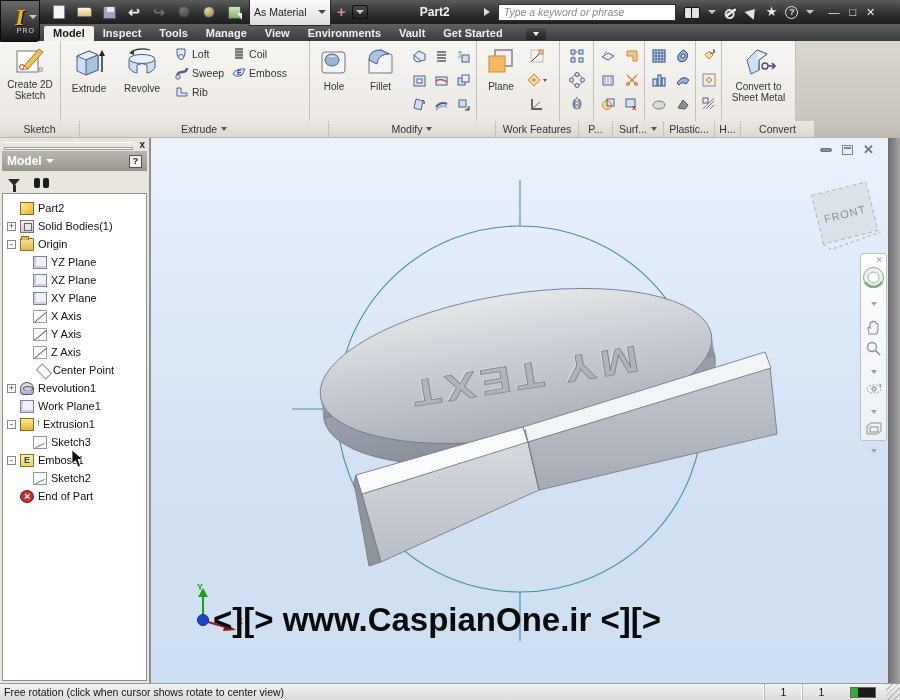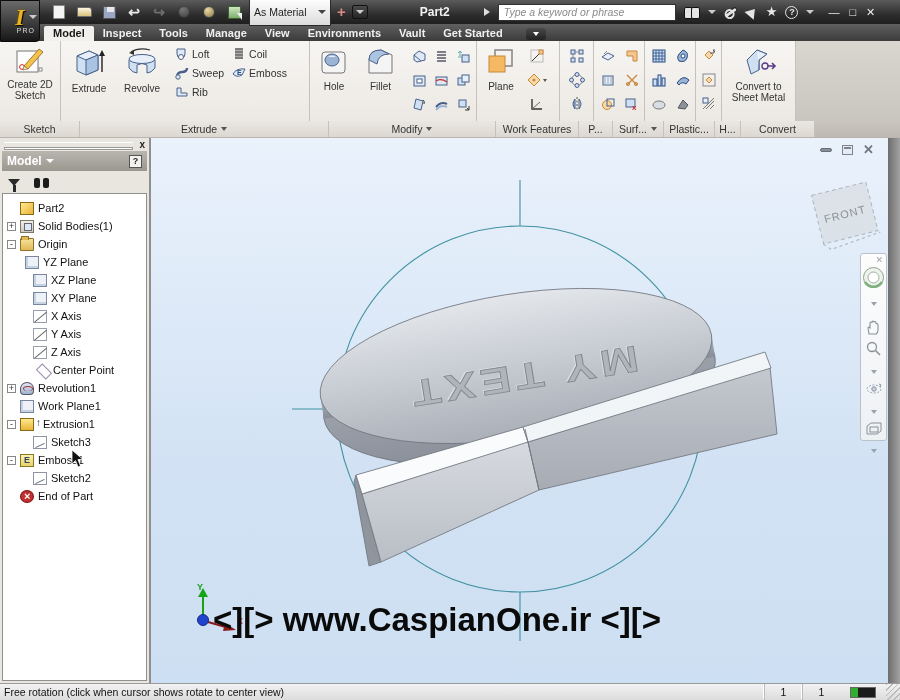--- a/index.html
+++ b/index.html
@@ -607,21 +607,21 @@
         <div class="trow" style="padding-left:4px">
             <span class="texp">+</span>
             <span class="ticon i-solidf"></span>
             <span>Solid Bodies(1)</span>
           </div>
         <div class="trow" style="padding-left:4px">
             <span class="texp">-</span>
             <span class="ticon i-folder"></span>
             <span>Origin</span>
           </div>
-        <div class="trow" style="padding-left:22px">
+        <div class="trow" style="padding-left:30px">
             <span class="ticon i-plane"></span>
             <span>YZ Plane</span>
           </div>
         <div class="trow" style="padding-left:30px">
             <span class="ticon i-plane"></span>
             <span>XZ Plane</span>
           </div>
         <div class="trow" style="padding-left:30px">
             <span class="ticon i-plane"></span>
             <span>XY Plane</span>

